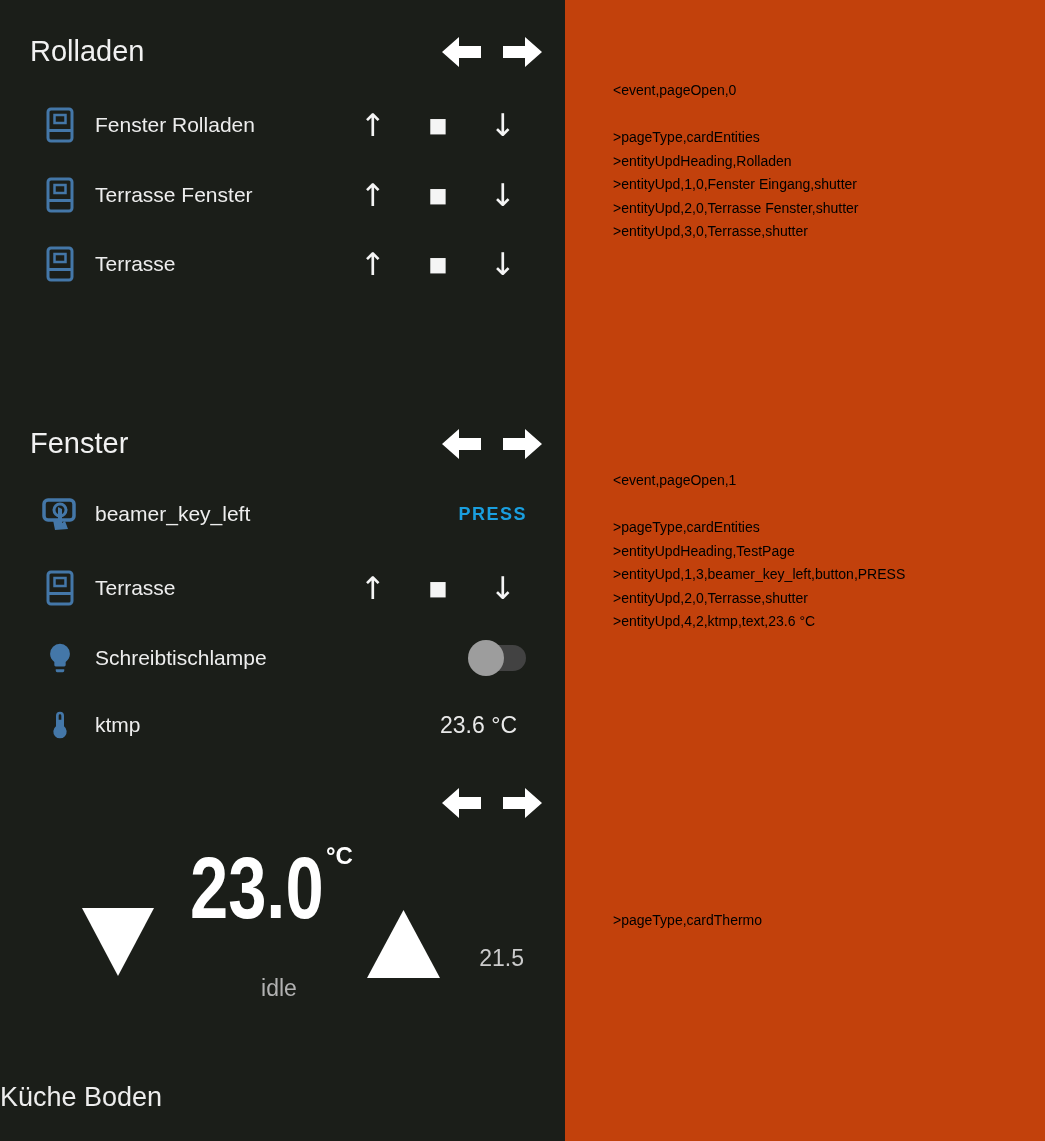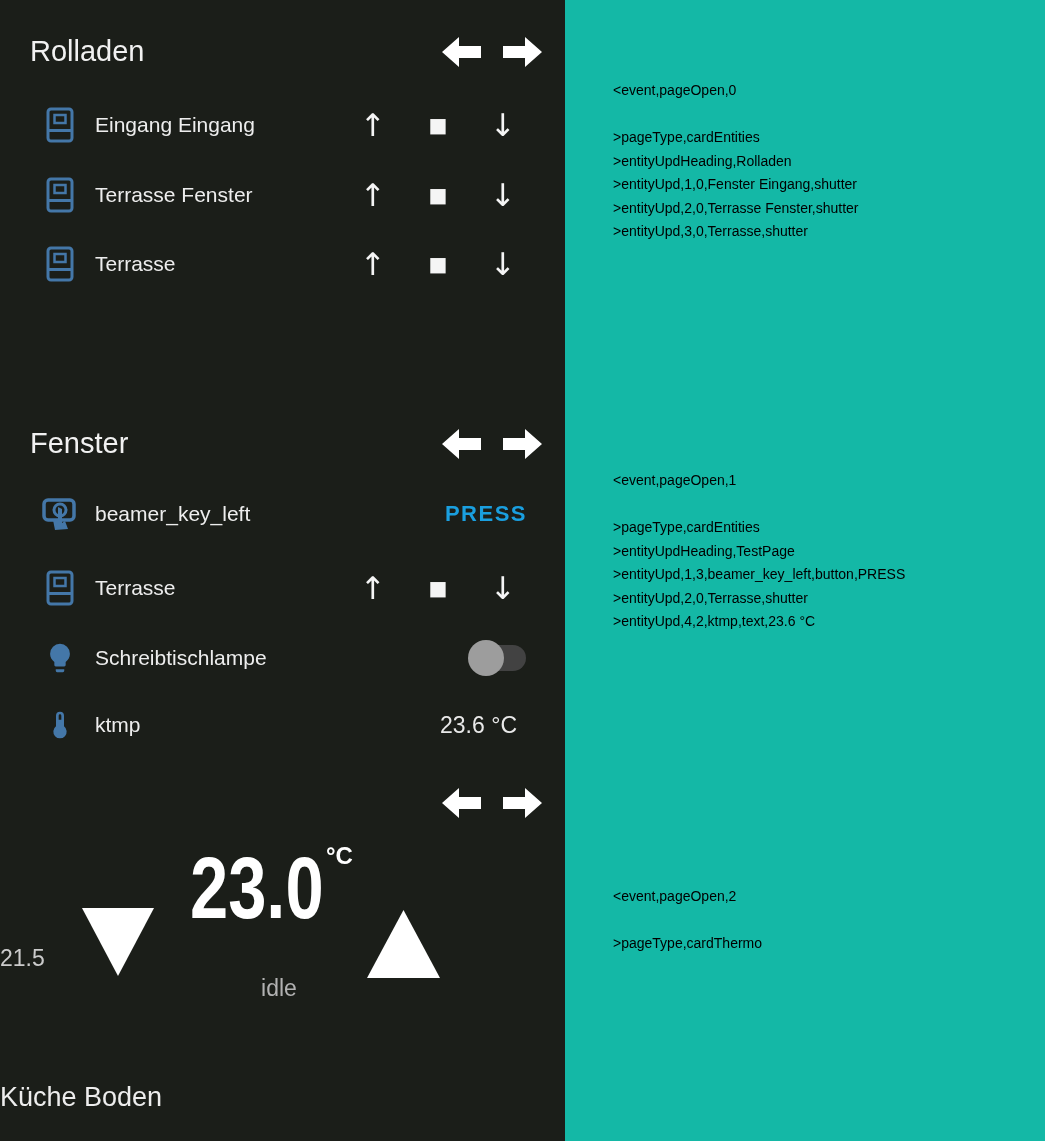--- a/index.html
+++ b/index.html
@@ -1,41 +1,41 @@
 <!DOCTYPE html>
 <html><head>
 <meta charset="utf-8">
 <style>
   html,body{margin:0;padding:0;background:#ffffff;}
-  .canvas{position:relative;width:1045px;height:1141px;background:#14b8a6;overflow:hidden;
+  .canvas{position:relative;width:1045px;height:1141px;background:#c2410c;overflow:hidden;
           font-family:"Liberation Sans", sans-serif;}
   
   .panel{position:absolute;left:0;top:0;width:565px;height:1141px;background:#1b1e19;}
   .heading{position:absolute;left:30px;font-size:29px;line-height:34px;font-weight:400;color:#f1f1f1;}
   .nav{position:absolute;right:21px;width:104px;height:34px;display:flex;justify-content:space-between;}
   .nav svg{display:block;}
   .row{position:absolute;left:0;width:565px;height:44px;}
   .icon-box{position:absolute;left:40px;top:0;width:40px;height:44px;display:flex;align-items:center;justify-content:center;}
   .label{position:absolute;left:95px;top:0;height:44px;line-height:44px;font-size:21px;color:#ededed;white-space:nowrap;}
   .ctl{position:absolute;top:0;width:44px;height:44px;line-height:44px;text-align:center;color:#f5f5f5;
        font-family:"DejaVu Sans", sans-serif;}
   .ctl.up{left:351px;font-size:31px;}
   .ctl.stop{left:416px;font-size:20px;}
   .ctl.down{left:481px;font-size:31px;}
-  .press{position:absolute;right:38px;top:0;height:44px;line-height:44px;font-size:22px;font-weight:600;
+  .press{position:absolute;right:38px;top:0;height:44px;line-height:44px;font-size:18px;font-weight:600;
          letter-spacing:1.5px;color:#1a9fdf;}
   .value{position:absolute;right:48px;top:0;height:44px;line-height:44px;font-size:23px;color:#e9e9e9;white-space:nowrap;}
   .toggle{position:absolute;right:39px;top:9px;width:56px;height:26px;border-radius:14px;background:#424242;}
   .toggle .knob{position:absolute;left:-2px;top:-5px;width:36px;height:36px;border-radius:50%;background:#9d9d9d;}
   
   .thermo-temp{position:absolute;left:190px;top:856px;width:170px;height:64px;color:#ffffff;}
   .t-num{position:absolute;left:0;top:0;font-size:88px;line-height:64px;font-weight:700;
          transform:scaleX(0.78);transform-origin:left top;white-space:nowrap;}
   .t-unit{position:absolute;left:136px;top:-14px;font-size:24px;font-weight:700;}
-  .t-setpoint{position:absolute;left:0;top:946px;width:524px;text-align:left;font-size:23px;line-height:24px;color:#cbcbcb;}
+  .t-setpoint{position:absolute;left:0;top:946px;width:524px;text-align:right;font-size:23px;line-height:24px;color:#cbcbcb;}
   .t-state{position:absolute;left:17px;top:976px;width:524px;text-align:center;font-size:23px;line-height:24px;color:#b2b2b2;}
   .tri{position:absolute;top:908px;}
   .tri.down{left:82px;} .tri.up{left:367px;}
   .t-title{position:absolute;left:0;top:1082px;width:530px;font-size:27px;color:#ededed;}
   
   .pblock{position:absolute;left:613px;width:430px;}
   .pline{height:23.5px;font-size:14px;line-height:23.5px;font-weight:400;color:#000000;white-space:pre;}
 </style>
 </head>
 <body>
@@ -54,21 +54,21 @@
     </div>
 
     <div class="row" style="top:103px">
       <span class="icon-box">
         <svg width="28" height="36" viewBox="0 0 28 36" fill="none" stroke="#4477a8">
           <rect x="2" y="2" width="24" height="32" rx="3" stroke-width="3"></rect>
           <rect x="8.5" y="8" width="11" height="8" stroke-width="2.5"></rect>
           <line x1="2" y1="23.5" x2="26" y2="23.5" stroke-width="3"></line>
         </svg>
       </span>
-      <span class="label">Eingang Eingang</span>
+      <span class="label">Fenster Rolladen</span>
       <span class="ctl up">↑</span>
       <span class="ctl stop">■</span>
       <span class="ctl down">↓</span>
     </div>
 
     <div class="row" style="top:173px">
       <span class="icon-box">
         <svg width="28" height="36" viewBox="0 0 28 36" fill="none" stroke="#4477a8">
           <rect x="2" y="2" width="24" height="32" rx="3" stroke-width="3"></rect>
           <rect x="8.5" y="8" width="11" height="8" stroke-width="2.5"></rect>
@@ -193,17 +193,16 @@
     <div class="pline">&lt;event,pageOpen,1</div>
     <div class="pline"></div>
     <div class="pline">&gt;pageType,cardEntities</div>
     <div class="pline">&gt;entityUpdHeading,TestPage</div>
     <div class="pline">&gt;entityUpd,1,3,beamer_key_left,button,PRESS</div>
     <div class="pline">&gt;entityUpd,2,0,Terrasse,shutter</div>
     <div class="pline">&gt;entityUpd,4,2,ktmp,text,23.6 °C</div>
   </div>
 
   <div class="pblock" style="top:885px">
-    <div class="pline">&lt;event,pageOpen,2</div>
     <div class="pline"></div>
     <div class="pline">&gt;pageType,cardThermo</div>
   </div>
 </div>
 
 </body></html>

